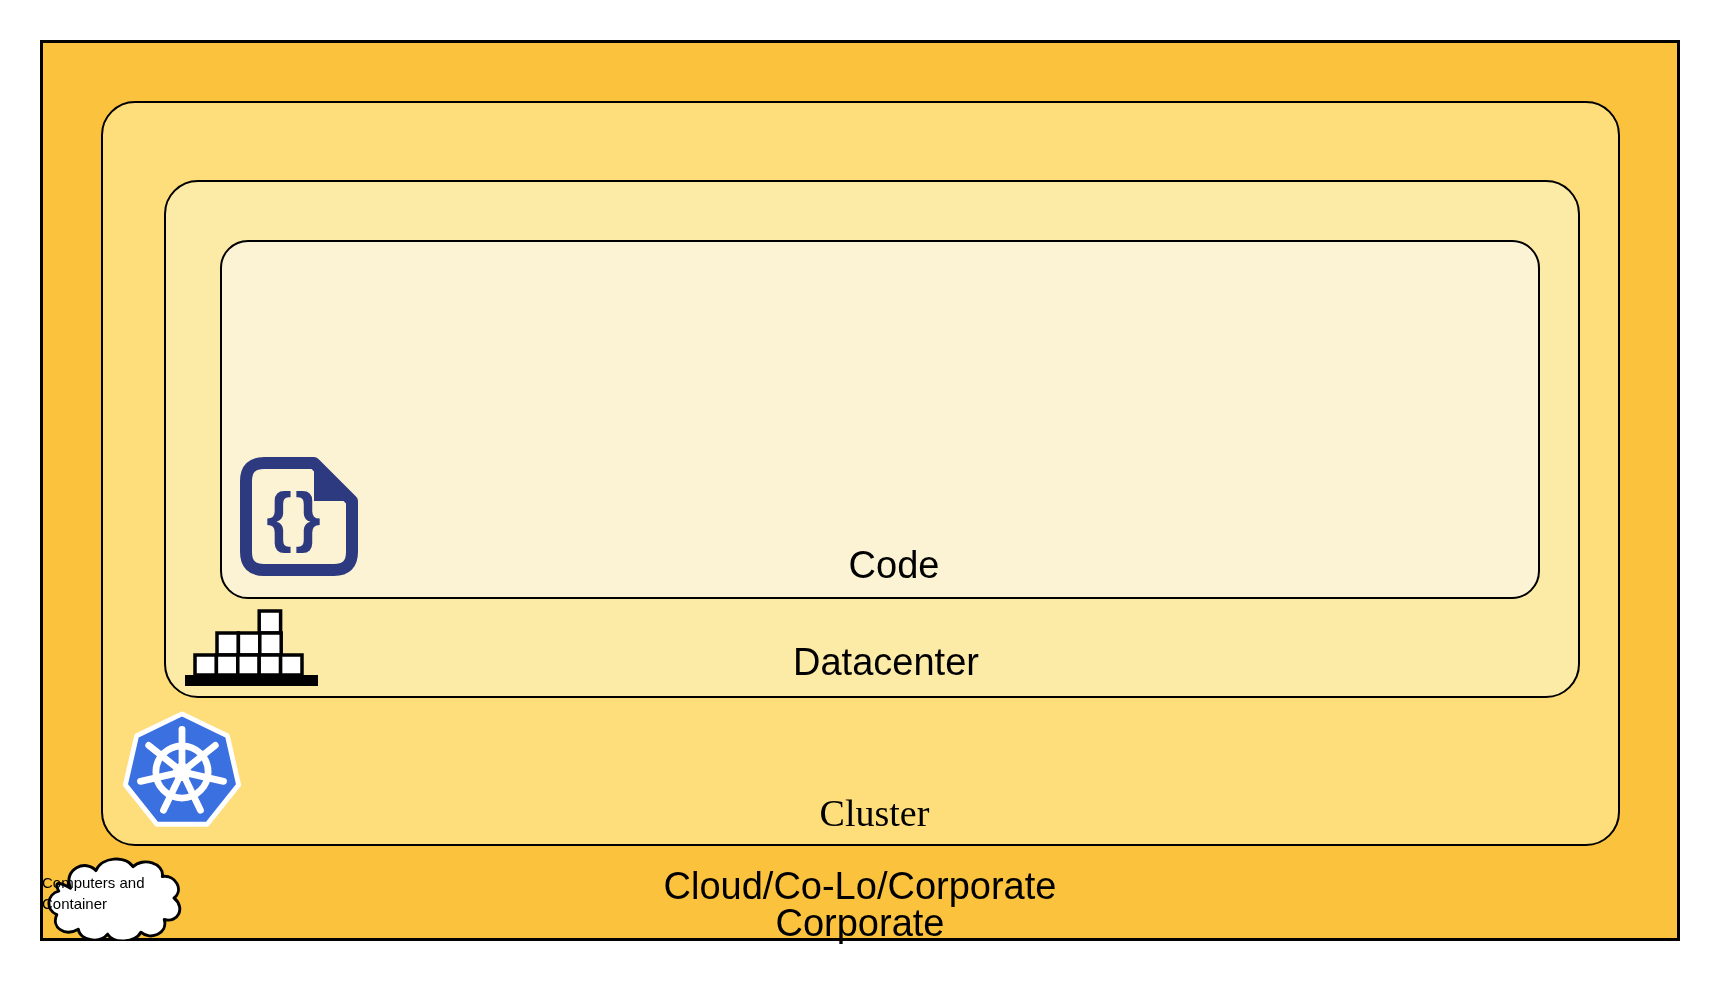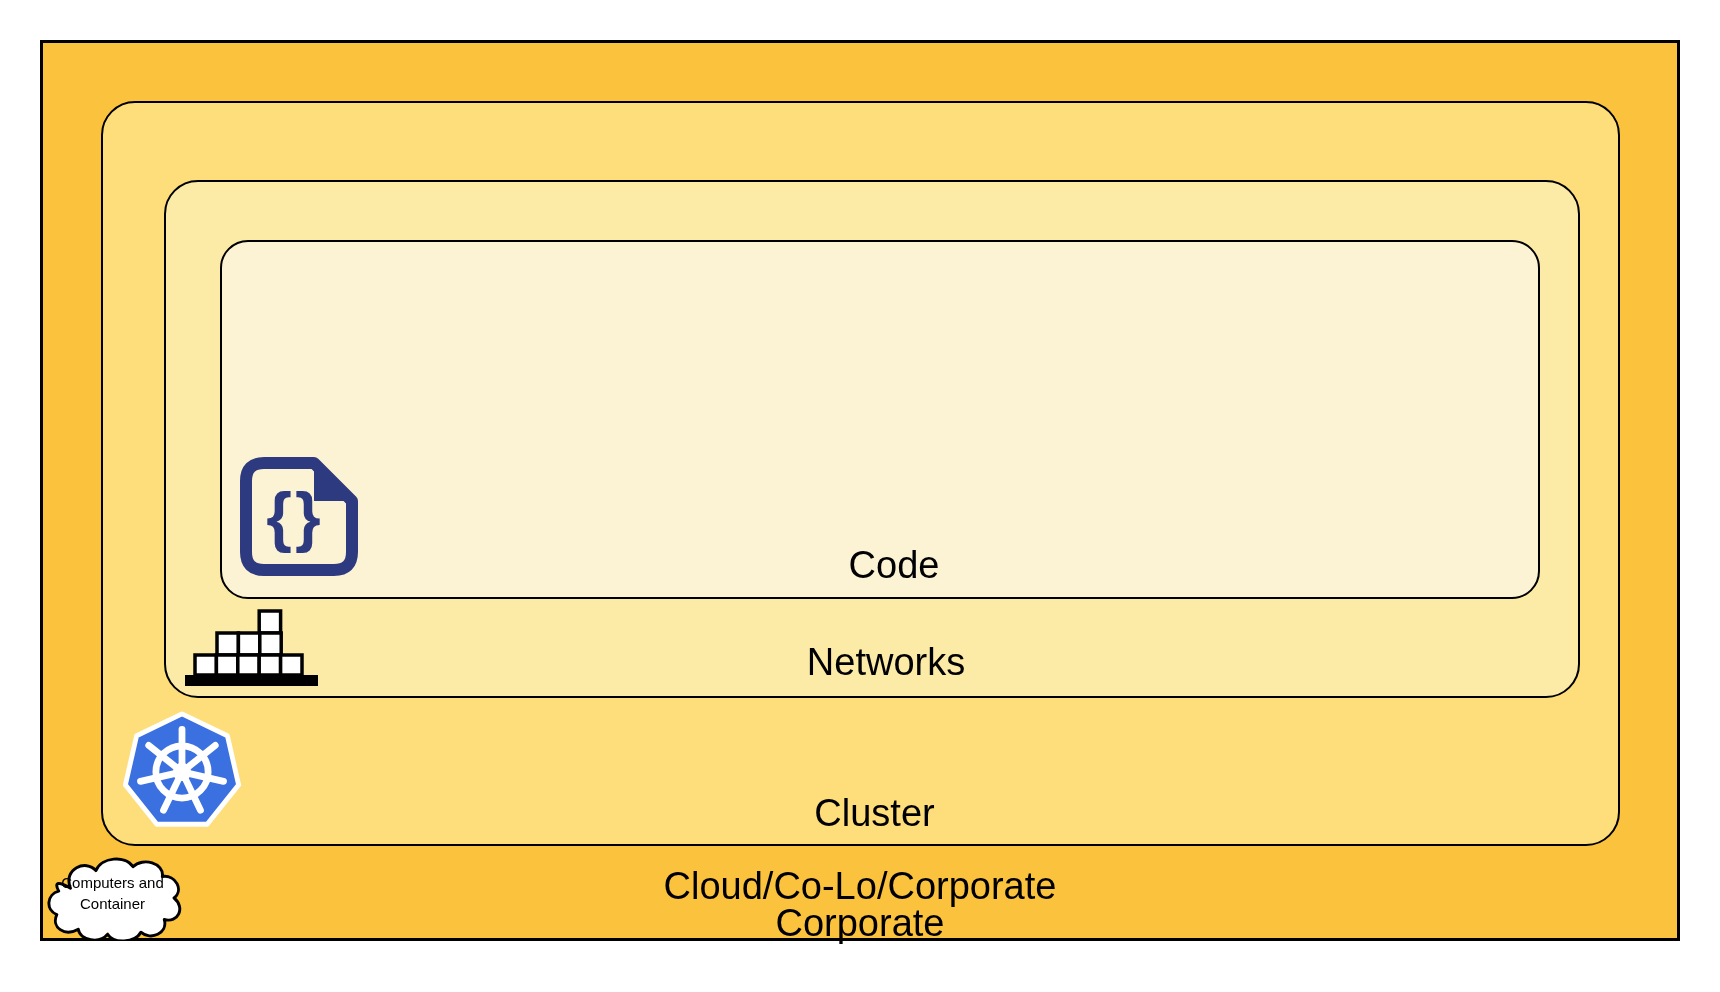--- a/index.html
+++ b/index.html
@@ -27,33 +27,33 @@
     left:54px;top:58px;width:1320px;height:359px;
     background:var(--code-bg,#fcf3d5);
     border:2px solid var(--outline,#000);border-radius:28px;
   }
   .layer-label{
     position:absolute;left:0;right:0;text-align:center;
     font-size:38px;line-height:38px;white-space:nowrap;padding-left:28px;
   }
   .code-label{bottom:13px;}
   .container-label{bottom:15px;}
-  .cluster-label{bottom:12px;}
+  .cluster-label{bottom:12px;font-family:Liberation Serif, serif;}
   .datacenter-label{
     position:absolute;left:0;right:0;bottom:-4px;text-align:center;
     font-size:38px;line-height:37px;
   }
   .icon{position:absolute;}
   .code-file-icon{left:16px;top:213px;width:122px;height:123px;}
   .container-stack-icon{left:17px;top:426px;width:137px;height:80px;}
   .kubernetes-icon{left:19px;top:600px;width:120px;height:132px;}
   .cloud-badge{left:-1px;top:812px;width:141px;height:86px;}
   .cloud-badge svg{position:absolute;left:0;top:0;}
   .cloud-badge-text{
-    position:absolute;left:0;right:0;top:17px;text-align:center;
+    position:absolute;left:0;right:0;top:17px;
     font-size:15px;line-height:21px;
   }
 </style>
 </head>
 <body>
 
 <div class="canvas">
 
   <div class="layer layer-datacenter">
 
@@ -77,21 +77,21 @@
             <rect x="55.4" y="25" width="21.4" height="22"></rect>
             <rect x="76.8" y="25" width="21.4" height="22"></rect>
             <rect x="12" y="47" width="21.4" height="20"></rect>
             <rect x="33.4" y="47" width="21.4" height="20"></rect>
             <rect x="54.8" y="47" width="21.4" height="20"></rect>
             <rect x="76.2" y="47" width="21.4" height="20"></rect>
             <rect x="97.6" y="47" width="21.4" height="20"></rect>
           </g>
           <rect x="2" y="67" width="133" height="11" fill="var(--outline,#000)"></rect>
         </svg>
-        <div class="layer-label container-label">Networks</div>
+        <div class="layer-label container-label">Datacenter</div>
       </div>
 
       <svg class="icon kubernetes-icon" viewBox="0 0 124 126" xmlns="http://www.w3.org/2000/svg">
         <path d="M62 6 L108.9 28.6 L120.5 79.4 L88 120.1 L36 120.1 L3.5 79.4 L15.1 28.6 Z" fill="var(--kubernetes-blue,#3b70e1)" stroke="#ffffff" stroke-width="5" stroke-linejoin="round"></path>
         <g stroke="#ffffff" stroke-width="7" stroke-linecap="round" fill="none">
           <circle cx="62" cy="66" r="27"></circle>
           <line x1="62" y1="66" x2="62" y2="22"></line>
           <line x1="62" y1="66" x2="96.4" y2="38.6"></line>
           <line x1="62" y1="66" x2="104.9" y2="75.8"></line>
           <line x1="62" y1="66" x2="81.1" y2="105.6"></line>

